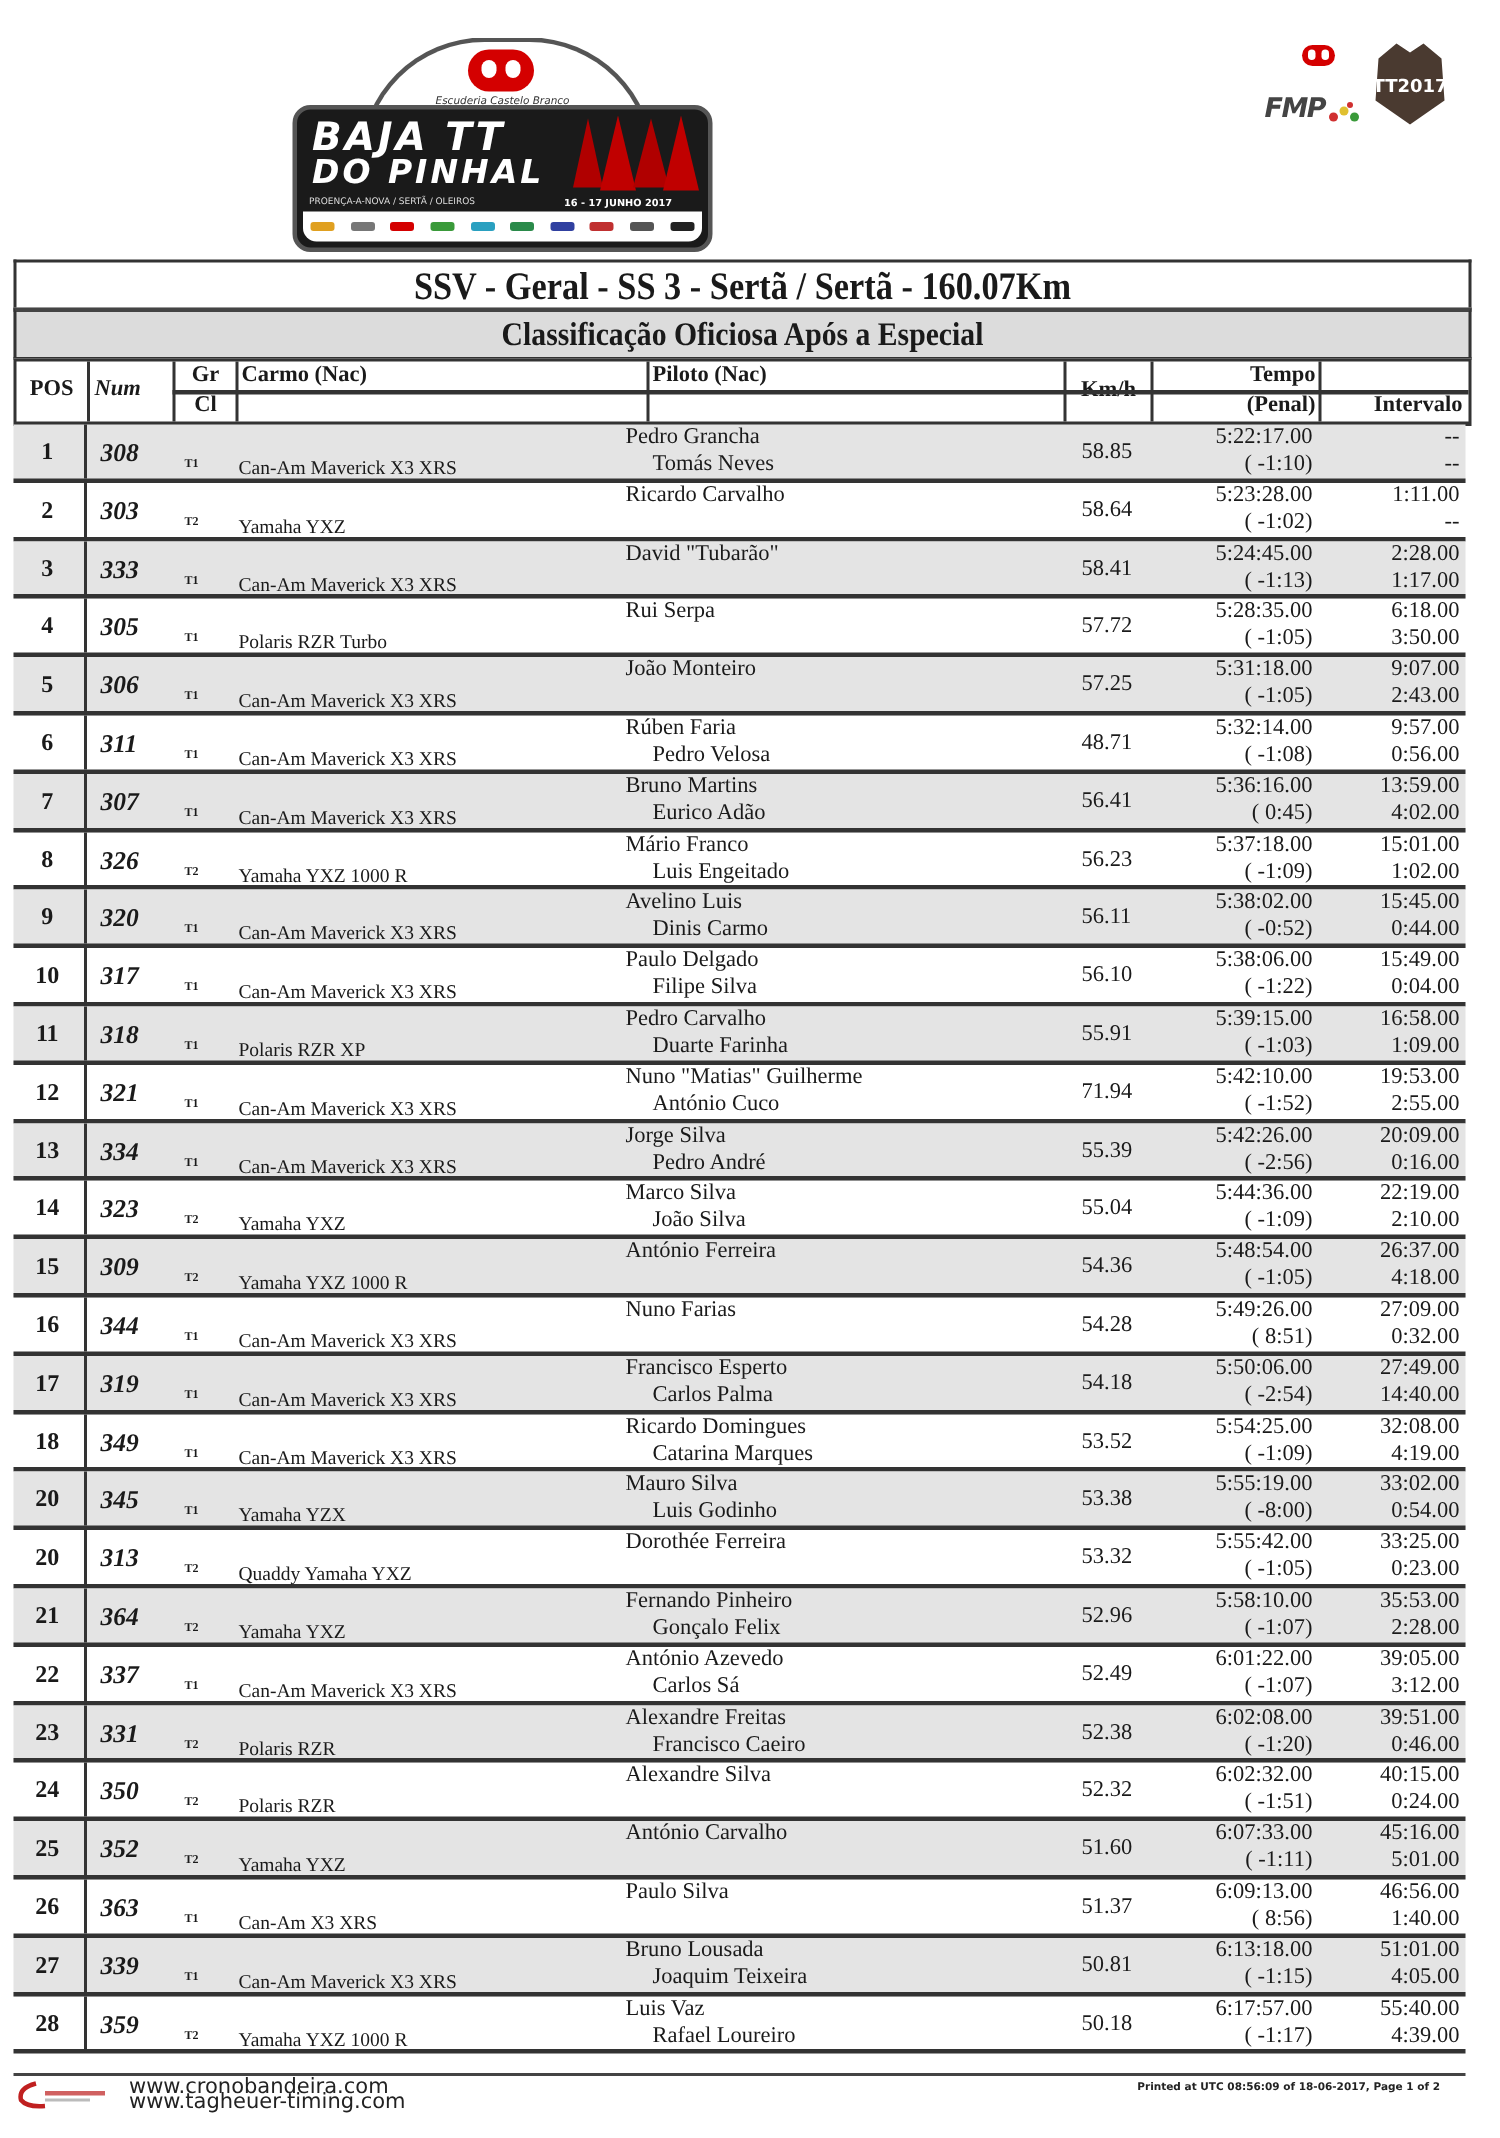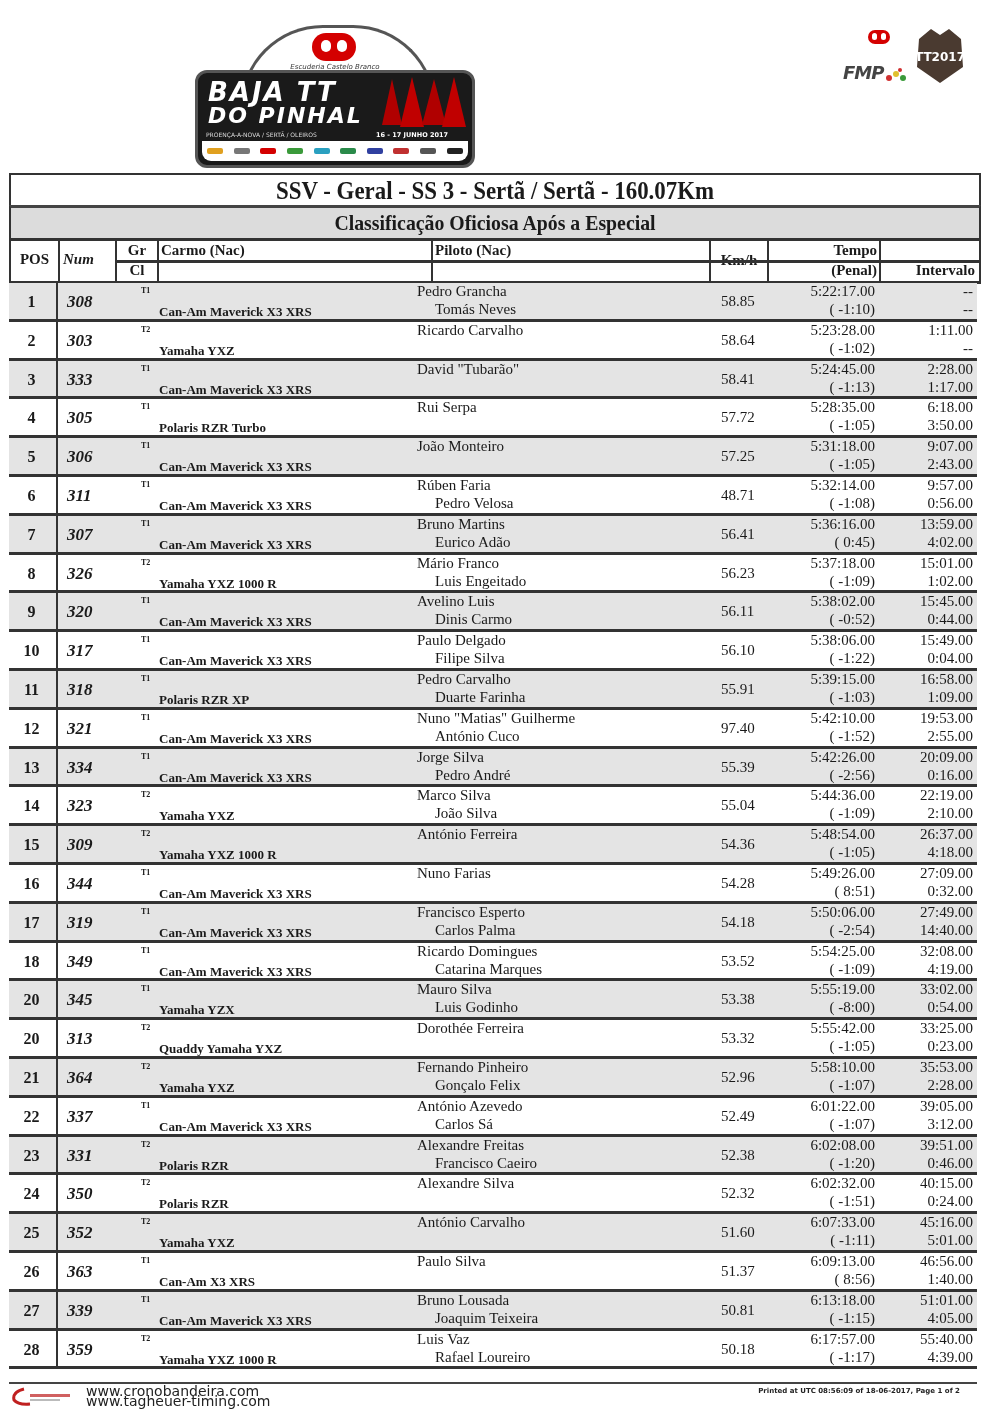--- a/index.html
+++ b/index.html
@@ -55,22 +55,22 @@
   .thead div { position:absolute; font-weight:bold; font-size:15px; line-height:19px; }
   .vline { position:absolute; top:0; bottom:0; width:2px; background:#333; }
 
   
   .tbody { position:absolute; left:9px; top:283px; width:968px; }
   .row { position:relative; height:38.8px; border-bottom:3px solid #333; box-sizing:border-box; }
   .row.odd { background:#e4e4e4; }
   .row .c { position:absolute; font-size:15px; white-space:nowrap; }
   .pos { left:0; width:45px; text-align:center; top:10px; font-weight:bold; font-size:16px !important; }
   .num { left:58px; top:9px; font-weight:bold; font-style:italic; font-size:17px !important; }
-  .grp { left:114px; top:3px; font-size:8px !important; font-weight:bold;margin-left:18px; }
-  .team { left:150px; top:21px; font-size:13px !important;font-weight:bold; }
+  .grp { left:114px; top:21px; font-size:8px !important; font-weight:bold; }
+  .team { left:150px; top:21px; font-size:13px !important; }
   .p1 { left:408px; top:0px; }
   .p2 { left:426px; top:18px; }
   .kmh { left:712px; top:10px; }
   .tempo { right:102px; top:0px; text-align:right; }
   .penal { right:102px; top:18px; text-align:right; }
   .diff { right:4px; top:0px; text-align:right; }
   .intv { right:4px; top:18px; text-align:right; }
   .row .vl { position:absolute; top:0; bottom:0; width:2px; background:#333; }
 
   
@@ -392,21 +392,21 @@
       <div class="vl" style="left: 420px; opacity: 0;"></div>
       <div class="vl" style="left: 698px; opacity: 0;"></div>
       <div class="vl" style="left: 756px; opacity: 0;"></div>
       <div class="vl" style="left: 868px; opacity: 0;"></div>
       <div class="c pos">12</div>
       <div class="c num">321</div>
       <div class="c grp">T1</div>
       <div class="c team">Can-Am Maverick X3 XRS</div>
       <div class="c p1">Nuno "Matias" Guilherme</div>
       <div class="c p2">António Cuco</div>
-      <div class="c kmh">97.40</div>
+      <div class="c kmh">71.94</div>
       <div class="c tempo">5:42:10.00</div>
       <div class="c penal">( -1:52)</div>
       <div class="c diff">19:53.00</div>
       <div class="c intv">2:55.00</div>
     </div>
     <div class="row odd">
       <div class="vl" style="left: 47px; opacity: 1;"></div>
       <div class="vl" style="left: 104px; opacity: 0;"></div>
       <div class="vl" style="left: 146px; opacity: 0;"></div>
       <div class="vl" style="left: 420px; opacity: 0;"></div>

